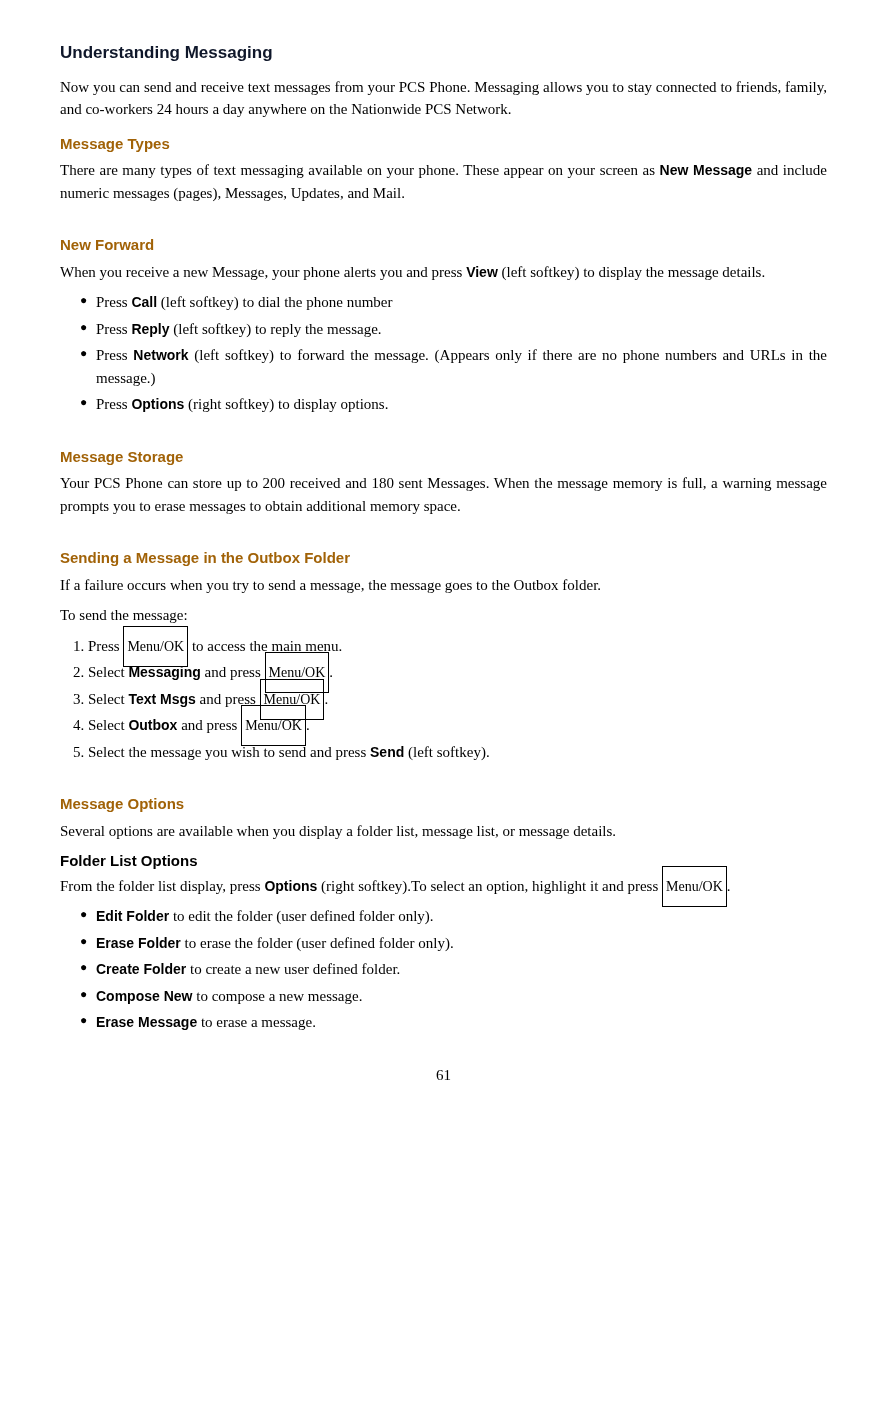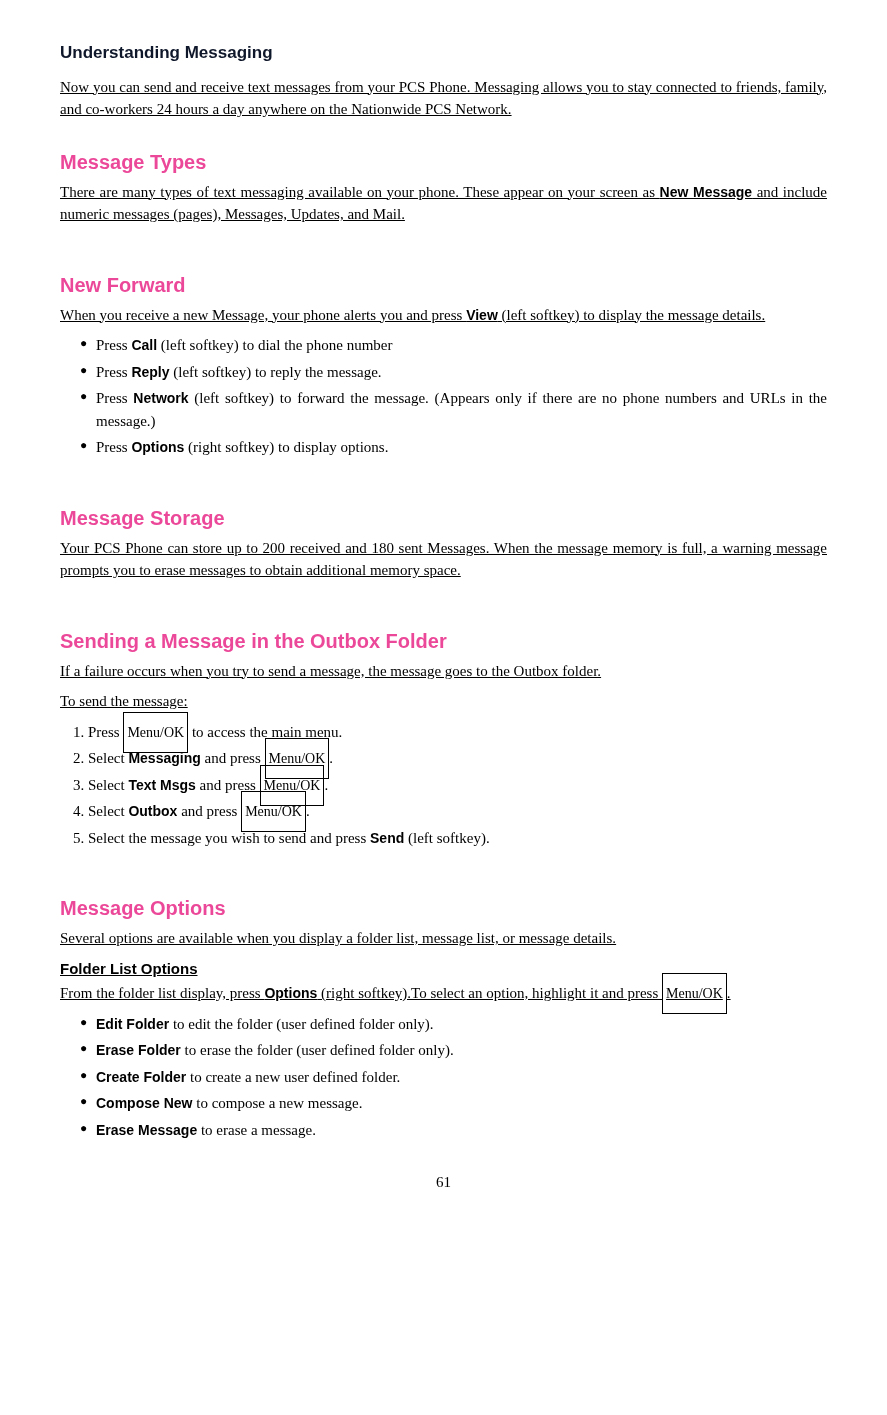--- a/index.html
+++ b/index.html
@@ -21,41 +21,40 @@
 
     .page-title {
       font-size: 17px;
       font-weight: bold;
       color: #0f172a;
       font-family: Arial, sans-serif;
       margin-bottom: 10px;
     }
 
     .section-heading {
-      font-size: 20px;
+      font-size: 15px;
       font-weight: bold;
-      color: #ec4899;
+      color: #a16207;
       font-family: Arial, sans-serif;
-      margin-top: 26px;
+      margin-top: 12px;
       margin-bottom: 4px;
     }
 
     .sub-heading {
       font-size: 15px;
       font-weight: bold;
       color: #000000;
       font-family: Arial, sans-serif;
       margin-top: 8px;
       margin-bottom: 2px;
     }
 
     p {
       margin-bottom: 8px;
       text-align: justify;
-      text-decoration: underline;
     }
 
     .bold-mono {
       font-family: Arial, sans-serif;
       font-weight: bold;
       font-size: 14px;
     }
 
     .boxed {
       border: 1px solid #000;

